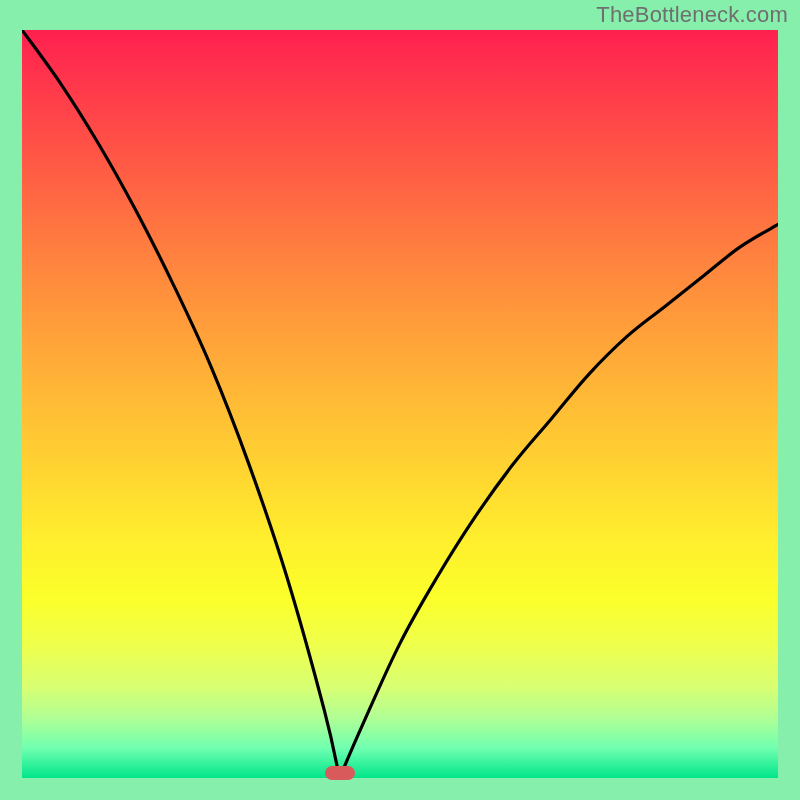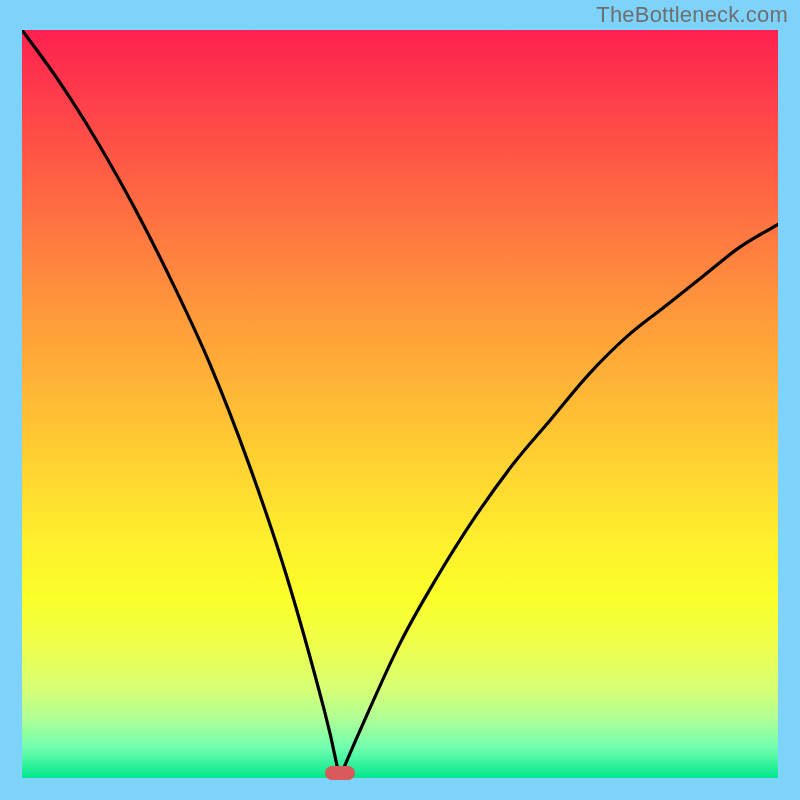--- a/index.html
+++ b/index.html
@@ -8,21 +8,21 @@
     background: #000;
     width: 800px;
     height: 800px;
     overflow: hidden;
     font-family: Arial, Helvetica, sans-serif;
   }
   .frame {
     position: relative;
     width: 800px;
     height: 800px;
-    background: #7dd3fc;
+    background: #86efac;
   }
   .watermark {
     position: absolute;
     top: 2px;
     right: 12px;
     color: #6f6f6f;
     font-size: 22px;
     font-weight: 500;
     letter-spacing: 0.2px;
   }

